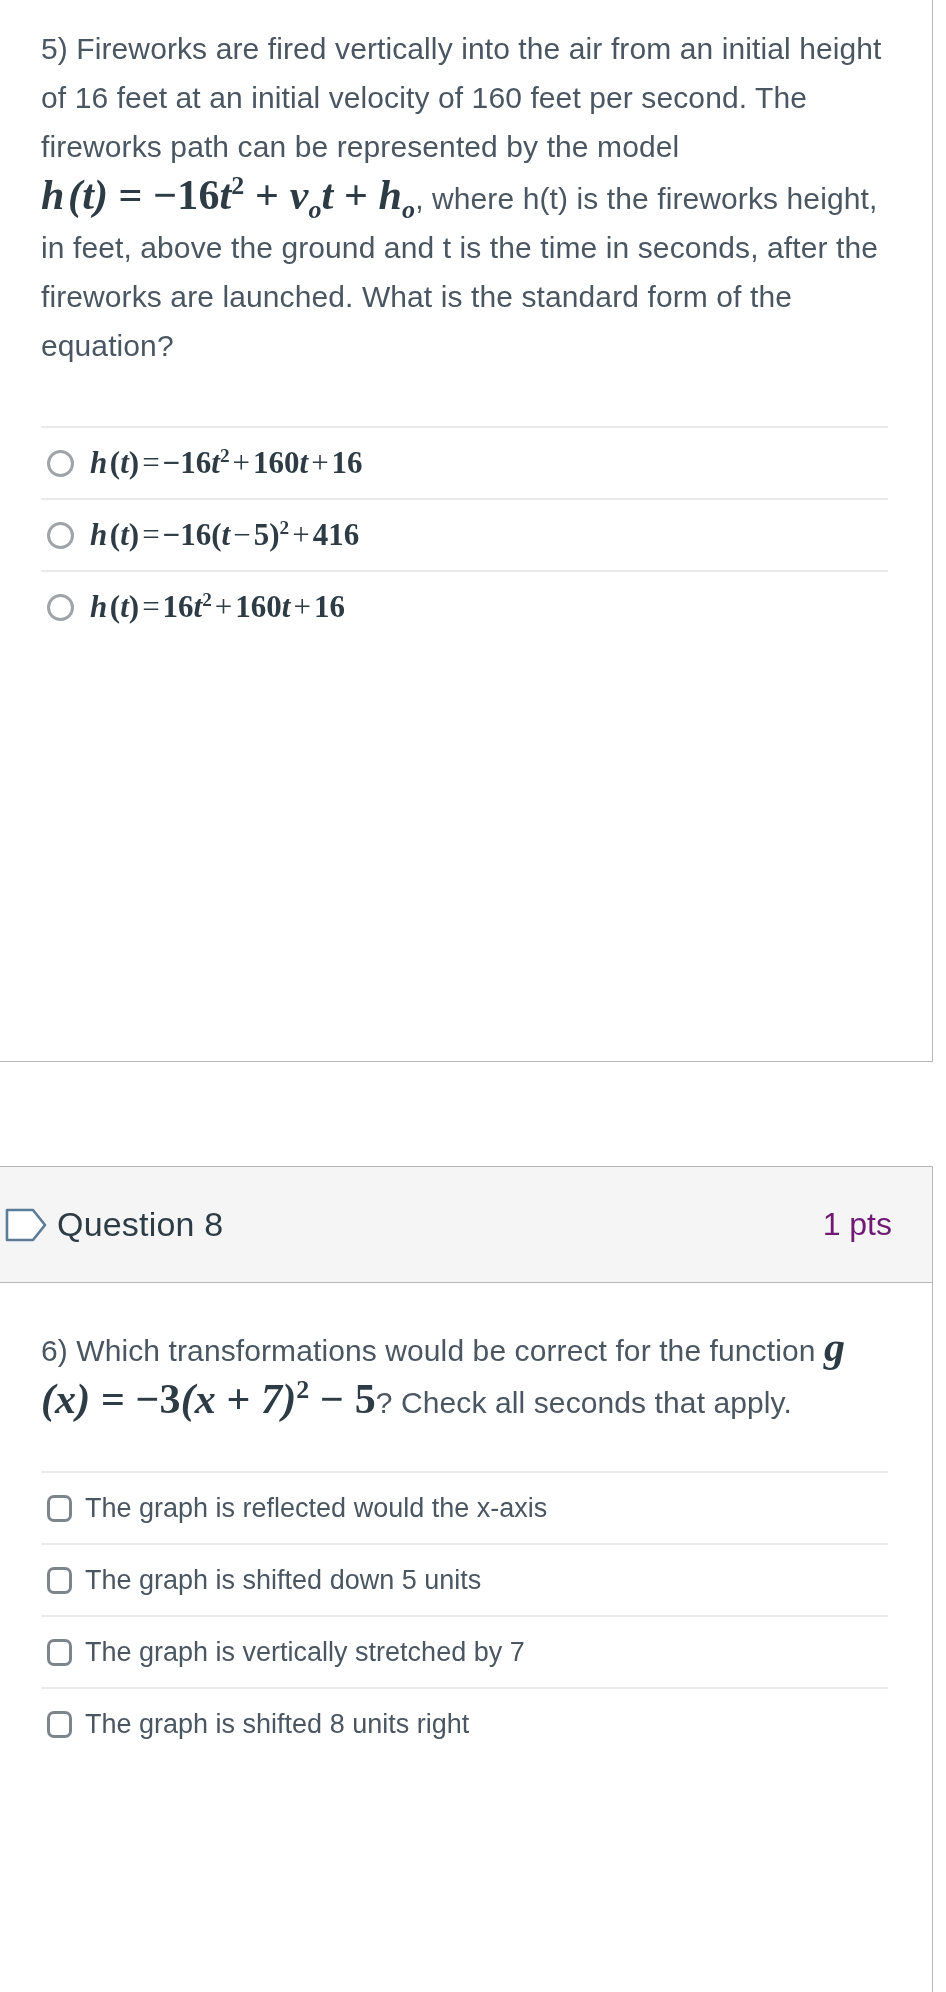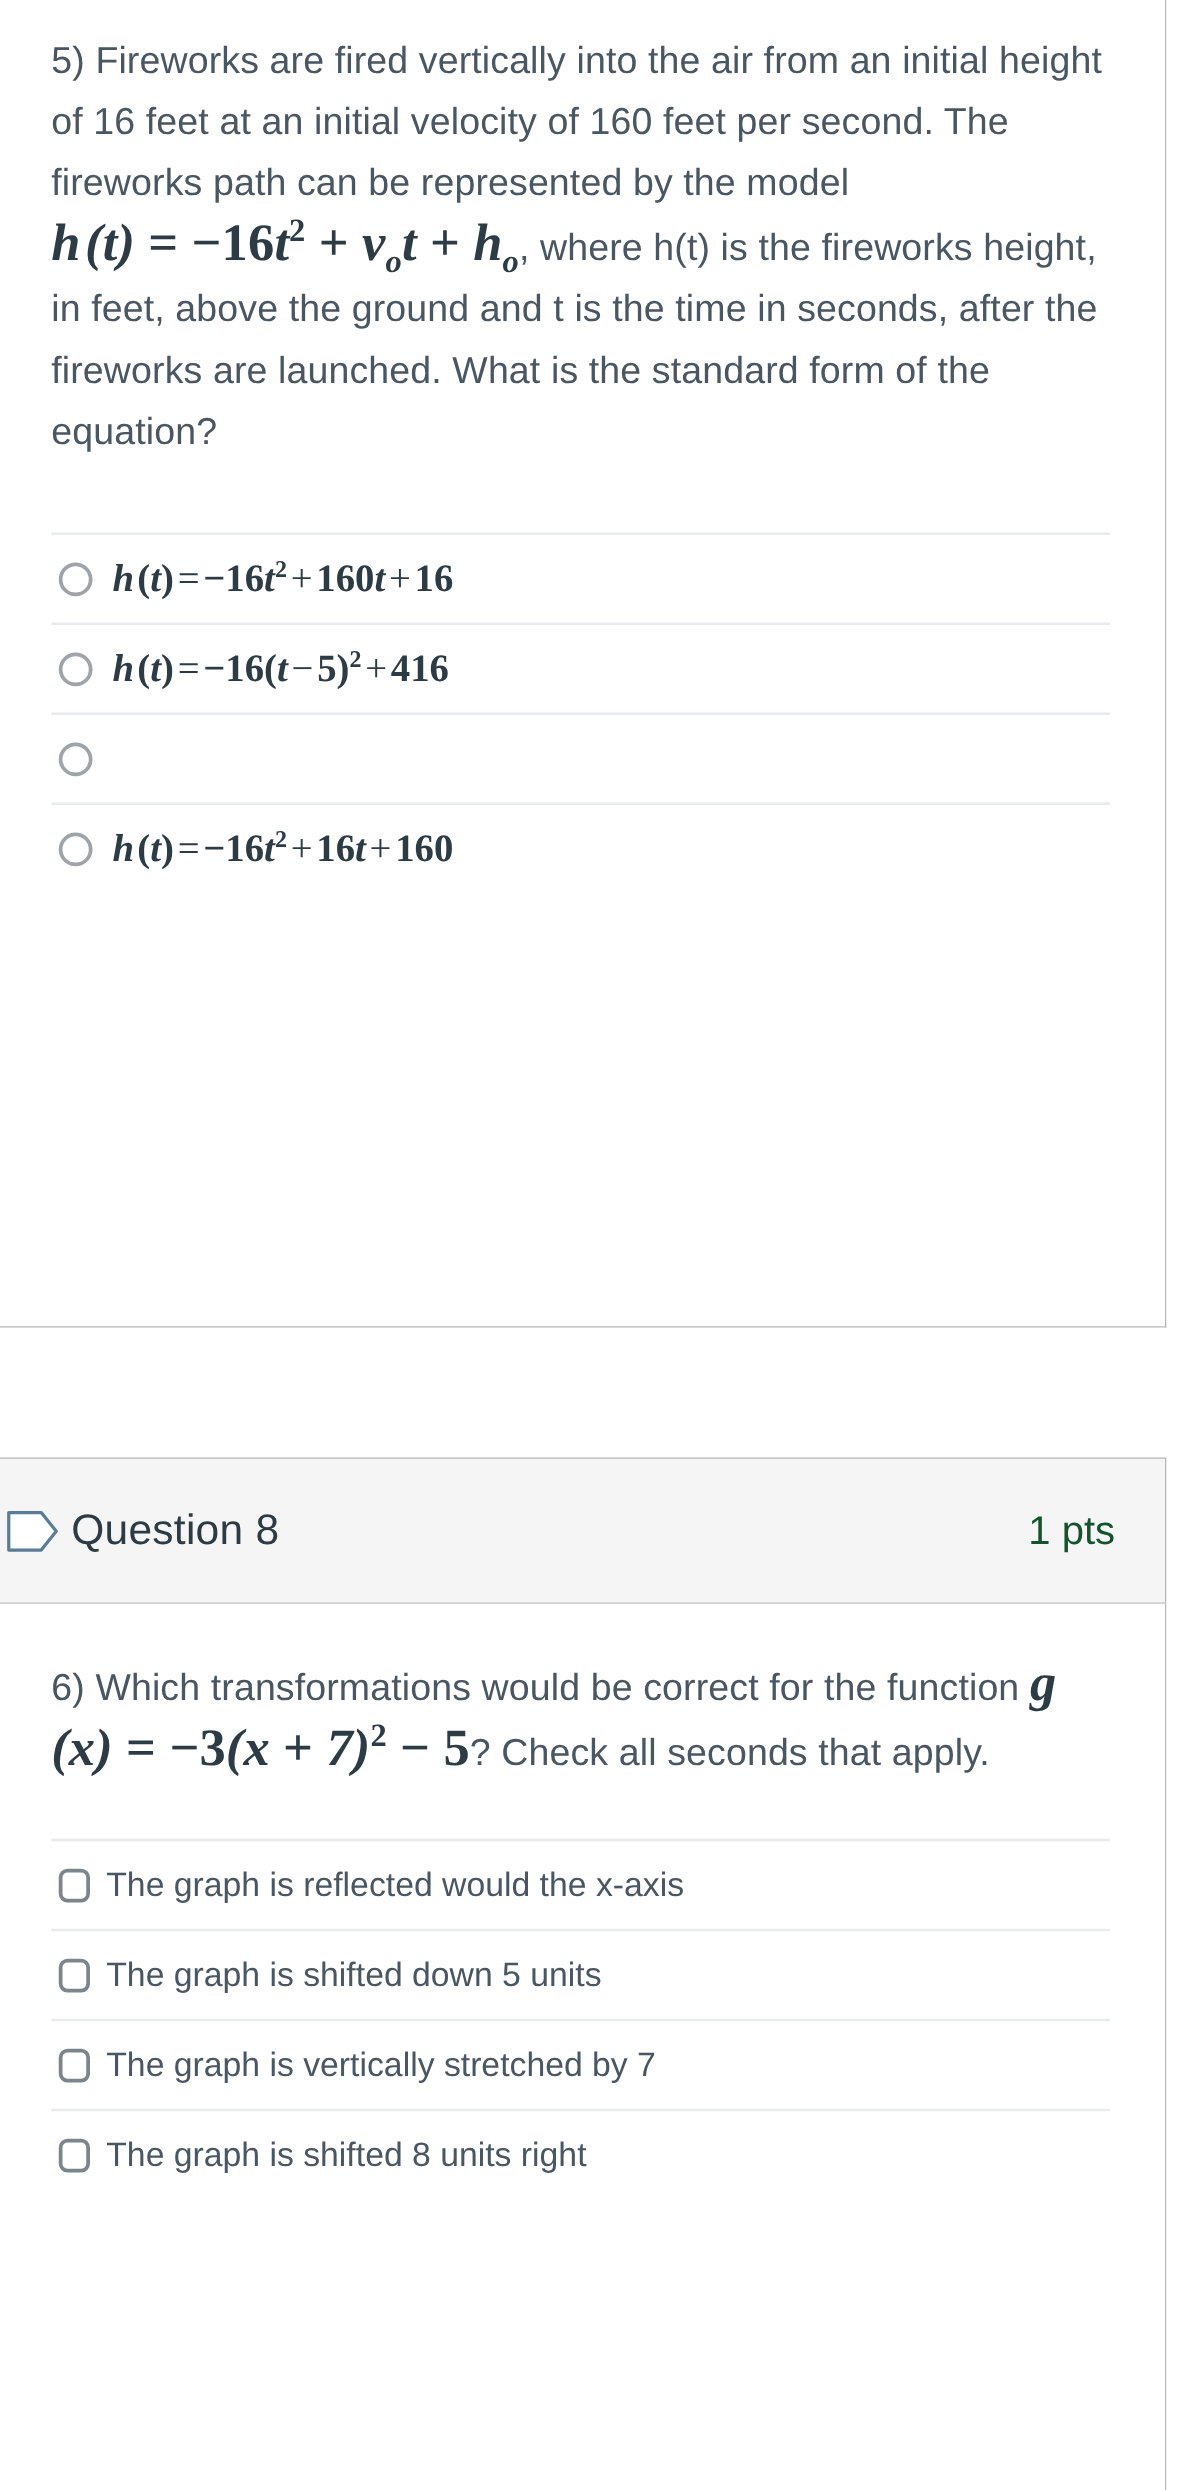--- a/index.html
+++ b/index.html
@@ -148,21 +148,21 @@
     font-size: 34px;
     color: #2d3b45;
     font-weight: 400;
     letter-spacing: 0.2px;
     margin-left: 6px;
   }
 
   .q6-points {
     margin-left: auto;
     font-size: 32px;
-    color: #14532d;
+    color: #701a75;
     font-weight: 400;
   }
 
   
   #q6-block {
     position: absolute;
     left: -4px;
     top: 1283px;
     width: 937px;
     height: 712px;
@@ -196,26 +196,23 @@
         <span class="answer-math"><i>h</i> (<i>t</i>)<span class="op">=</span>−16<i>t</i><sup class="exp">2</sup><span class="op">+</span>160<i>t</i><span class="op">+</span>16</span>
       </div>
 
       <div class="answer-row">
         <span class="radio-mark"></span>
         <span class="answer-math"><i>h</i> (<i>t</i>)<span class="op">=</span>−16(<i>t</i><span class="op">−</span>5)<sup class="exp">2</sup><span class="op">+</span>416</span>
       </div>
 
       <div class="answer-row">
         <span class="radio-mark"></span>
-      </div>
-
-      <div class="answer-row">
-        <span class="radio-mark"></span>
-        <span class="answer-math"><i>h</i> (<i>t</i>)<span class="op">=</span>−16<i>t</i><sup class="exp">2</sup><span class="op">+</span>16<i>t</i><span class="op">+</span>160</span>
-      </div>
+        <span class="answer-math"><i>h</i> (<i>t</i>)<span class="op">=</span>16<i>t</i><sup class="exp">2</sup><span class="op">+</span>160<i>t</i><span class="op">+</span>16</span>
+      </div>
+
 
     </div>
   </div>
 
   <div id="q6-header">
     <span class="flag-icon">
       <svg width="42" height="34" viewBox="0 0 42 34" aria-hidden="true">
         <path d="M2 2 H28 L40 17 L28 32 H2 Z" fill="#ffffff" stroke="#5b7c99" stroke-width="2.6" stroke-linejoin="round"></path>
       </svg>
     </span>

